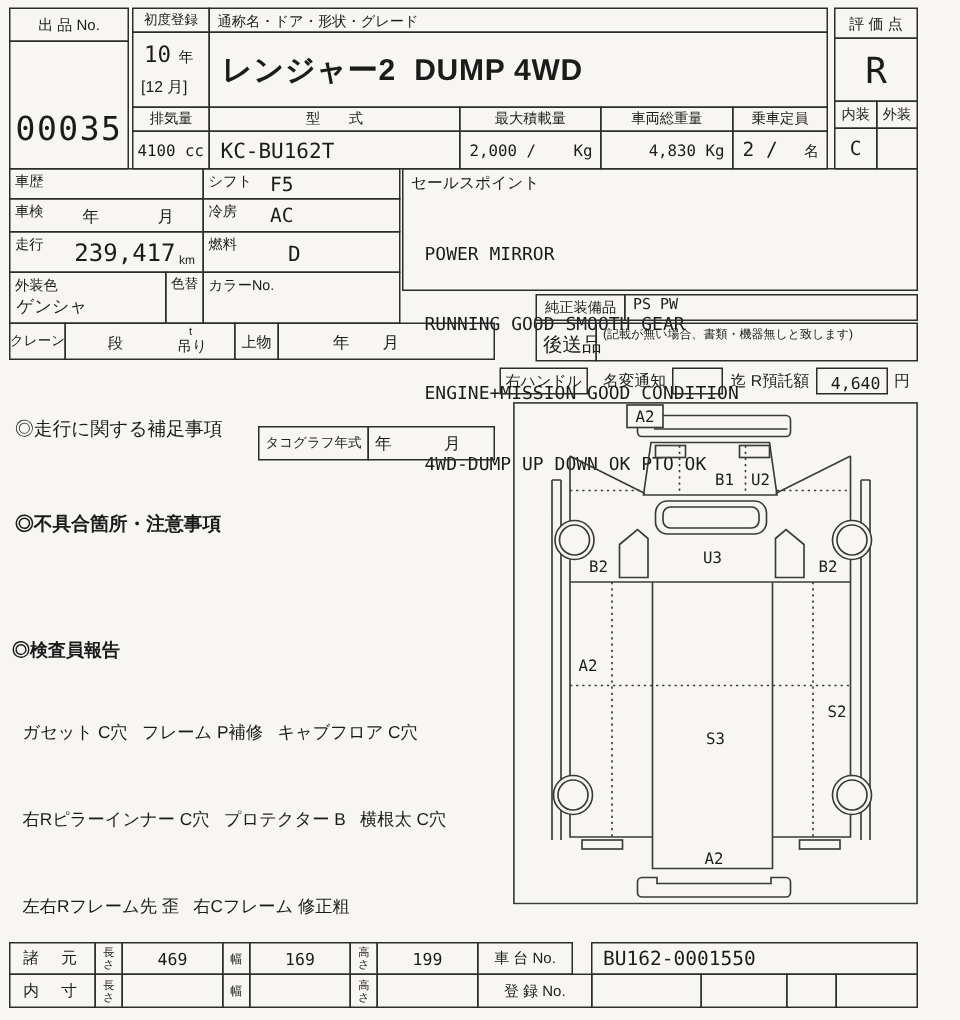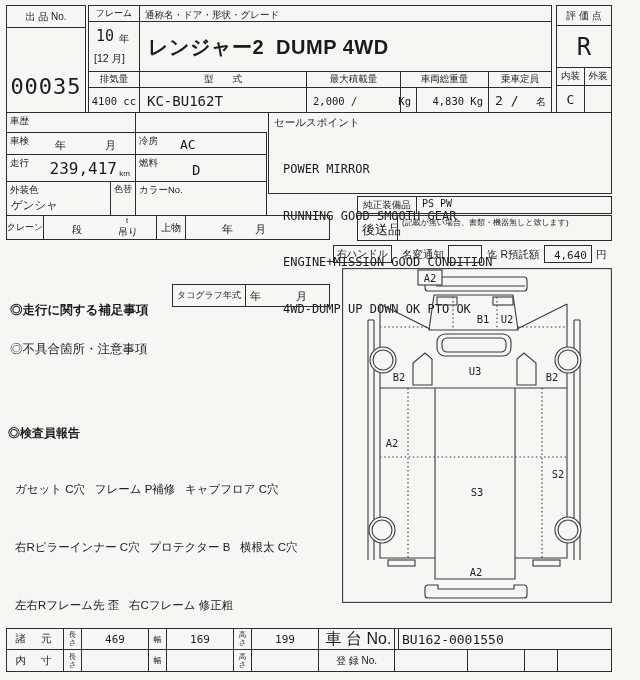--- a/index.html
+++ b/index.html
@@ -16,21 +16,21 @@
 </head>
 <body>
 
 <div class="sheet">
 
   <div class="box cc" style="left:6px;top:5px;width:80px;height:23px;font-size:10px">出 品 No.</div>
   <div class="box" style="left:6px;top:27px;width:80px;height:86px">
     <span class="txt mono" style="left:0;right:0;bottom:14px;text-align:center;font-size:22px;letter-spacing:1px">00035</span>
   </div>
 
-  <div class="box cc" style="left:88px;top:5px;width:52px;height:17px;font-size:9px">フレーム</div>
+  <div class="box cc" style="left:88px;top:5px;width:52px;height:17px;font-size:9px">初度登録</div>
   <div class="box" style="left:88px;top:21px;width:52px;height:51px">
     <span class="txt mono" style="left:7px;top:7px;font-size:15px">10</span>
     <span class="txt" style="left:30px;top:12px;font-size:10px">年</span>
     <span class="txt" style="left:5px;top:31px;font-size:10.5px">[12 月]</span>
   </div>
 
   <div class="box" style="left:139px;top:5px;width:413px;height:17px">
     <span class="txt" style="left:5px;top:4px;font-size:9.5px">通称名・ドア・形状・グレード</span>
   </div>
   <div class="box" style="left:139px;top:21px;width:413px;height:51px">
@@ -41,21 +41,21 @@
   <div class="box" style="left:88px;top:87px;width:52px;height:26px">
     <span class="txt mono" style="right:3px;top:8px;font-size:10.5px">4100 cc</span>
   </div>
 
   <div class="box cc" style="left:139px;top:71px;width:168px;height:17px;font-size:9.5px">型　　式</div>
   <div class="box" style="left:139px;top:87px;width:168px;height:26px">
     <span class="txt mono" style="left:7px;top:6px;font-size:14px">KC-BU162T</span>
   </div>
 
   <div class="box cc" style="left:306px;top:71px;width:95px;height:17px;font-size:9.5px">最大積載量</div>
-  <div class="box" style="left:306px;top:87px;width:111px;height:26px">
+  <div class="box" style="left:306px;top:87px;width:95px;height:26px">
     <span class="txt mono" style="left:6px;top:8px;font-size:10.5px">2,000 /</span>
     <span class="txt mono" style="right:5px;top:8px;font-size:10.5px">Kg</span>
   </div>
 
   <div class="box cc" style="left:400px;top:71px;width:89px;height:17px;font-size:9.5px">車両総重量</div>
   <div class="box" style="left:400px;top:87px;width:89px;height:26px">
     <span class="txt mono" style="right:5px;top:8px;font-size:10.5px">4,830 Kg</span>
   </div>
 
   <div class="box cc" style="left:488px;top:71px;width:64px;height:17px;font-size:9.5px">乗車定員</div>
@@ -66,20 +66,24 @@
 
   <div class="box cc" style="left:556px;top:5px;width:56px;height:21px;font-size:10px">評 価 点</div>
   <div class="box cc mono" style="left:556px;top:25px;width:56px;height:43px;font-size:24px">R</div>
   <div class="box cc" style="left:556px;top:67px;width:29px;height:19px;font-size:9.5px">内装</div>
   <div class="box cc" style="left:584px;top:67px;width:28px;height:19px;font-size:9.5px">外装</div>
   <div class="box cc mono" style="left:556px;top:85px;width:29px;height:28px;font-size:13px">C</div>
   <div class="box cc mono" style="left:584px;top:85px;width:28px;height:28px;font-size:13px"></div>
 
   <div class="box" style="left:6px;top:112px;width:130px;height:21px">
     <span class="corner">車歴</span>
+  </div>
+  <div class="box" style="left:135px;top:112px;width:132px;height:21px">
+    <span class="corner">シフト</span>
+    <span class="txt mono" style="left:44px;top:4px;font-size:13px">F5</span>
   </div>
 
   <div class="box" style="left:6px;top:132px;width:130px;height:23px">
     <span class="corner">車検</span>
     <span class="txt" style="left:48px;top:7px;font-size:11px;letter-spacing:14px">年　月</span>
   </div>
   <div class="box" style="left:135px;top:132px;width:132px;height:23px">
     <span class="corner">冷房</span>
     <span class="txt mono" style="left:44px;top:5px;font-size:13px">AC</span>
   </div>
@@ -140,27 +144,27 @@
   <span class="txt" style="left:402px;top:249px;font-size:10.5px">名変通知</span>
   <div class="box" style="left:448px;top:245px;width:34px;height:18px">
     <span class="txt" style="left:3px;top:4px;font-size:10px"></span>
   </div>
   <span class="txt" style="left:487px;top:249px;font-size:10.5px">迄 R預託額</span>
   <div class="box" style="left:544px;top:245px;width:48px;height:18px">
     <span class="txt mono" style="right:4px;top:4px;font-size:11px">4,640</span>
   </div>
   <span class="txt" style="left:596px;top:249px;font-size:10.5px">円</span>
 
-  <span class="txt" style="left:10px;top:304px;font-size:12.5px;font-weight:700">◎走行に関する補足事項</span>
+  <span class="txt" style="left:10px;top:280px;font-size:12.5px;font-weight:400">◎走行に関する補足事項</span>
   <div class="box cc" style="left:172px;top:284px;width:74px;height:23px;font-size:9px">タコグラフ年式</div>
   <div class="box" style="left:245px;top:284px;width:85px;height:23px">
     <span class="txt" style="right:10px;top:6px;font-size:11px;letter-spacing:12px">年　月</span>
   </div>
 
-  <span class="txt" style="left:10px;top:343px;font-size:12.5px;font-weight:400">◎不具合箇所・注意事項</span>
+  <span class="txt" style="left:10px;top:343px;font-size:12.5px;font-weight:700">◎不具合箇所・注意事項</span>
 
   <span class="txt" style="left:8px;top:427px;font-size:12px;font-weight:600">◎検査員報告</span>
   <div class="txt" style="left:15px;top:441px;width:322px;font-size:11.5px;line-height:19.4px;white-space:pre">
     <div>ガセット C穴   フレーム P補修   キャブフロア C穴</div>
     <div>右Rピラーインナー C穴   プロテクター B   横根太 C穴</div>
     <div>左右Rフレーム先 歪   右Cフレーム 修正粗</div>
     
     
     
     
@@ -221,21 +225,21 @@
   <div class="box cc" style="left:63px;top:628px;width:19px;height:22px">
     <span class="vstack">長さ</span>
   </div>
   <div class="box cc mono" style="left:81px;top:628px;width:68px;height:22px;font-size:11px">469</div>
   <div class="box cc" style="left:148px;top:628px;width:19px;height:22px;font-size:8px">幅</div>
   <div class="box cc mono" style="left:166px;top:628px;width:68px;height:22px;font-size:11px">169</div>
   <div class="box cc" style="left:233px;top:628px;width:19px;height:22px">
     <span class="vstack">高さ</span>
   </div>
   <div class="box cc mono" style="left:251px;top:628px;width:68px;height:22px;font-size:11px">199</div>
-  <div class="box cc" style="left:318px;top:628px;width:81px;height:22px;font-size:16px">車 台 No.</div>
+  <div class="box cc" style="left:318px;top:628px;width:64px;height:22px;font-size:10px">車 台 No.</div>
   <div class="box" style="left:394px;top:628px;width:218px;height:22px">
     <span class="txt mono" style="left:7px;top:4px;font-size:13px">BU162-0001550</span>
   </div>
 
   <div class="box cc" style="left:6px;top:649px;width:58px;height:23px;font-size:10.5px;letter-spacing:3px">内  寸</div>
   <div class="box cc" style="left:63px;top:649px;width:19px;height:23px">
     <span class="vstack">長さ</span>
   </div>
   <div class="box" style="left:81px;top:649px;width:68px;height:23px"></div>
   <div class="box cc" style="left:148px;top:649px;width:19px;height:23px;font-size:8px">幅</div>

